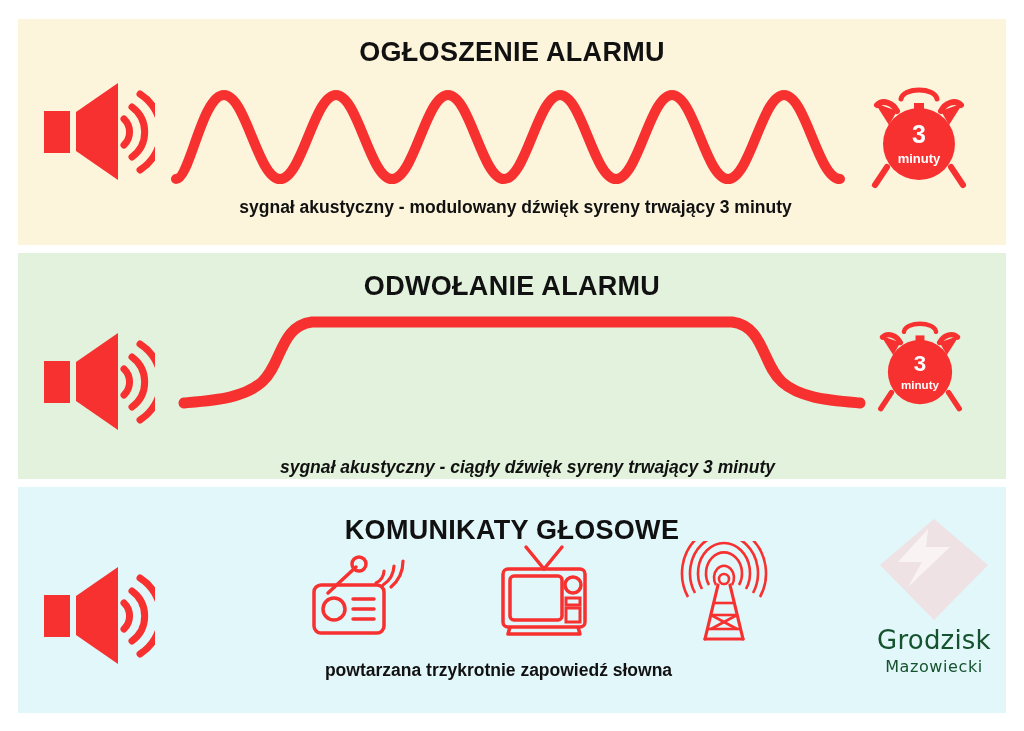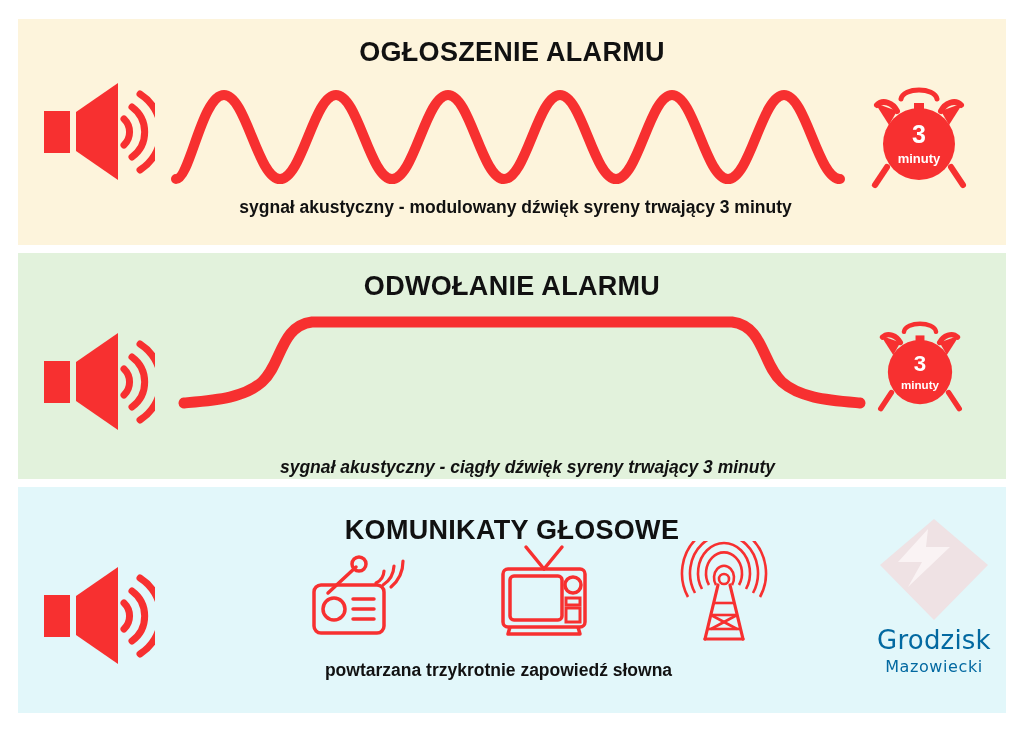--- a/index.html
+++ b/index.html
@@ -85,21 +85,21 @@
     left: 846px;
     top: 30px;
     width: 140px;
     height: 170px;
     opacity: 1;
   }
   .wm-text {
     position: absolute;
     left: 0; right: 0;
     text-align: center;
-    color: #0369a1;
+    color: #14532d;
     font-family: "DejaVu Sans", sans-serif;
   }
   #wm-grodzisk  { top: 108px; font-size: 26px; letter-spacing: 0.2px; }
   #wm-mazowiecki{ top: 140px; font-size: 16px; letter-spacing: 0.6px; }
 </style>
 </head>
 <body>
 
 <div class="infographic">
 

